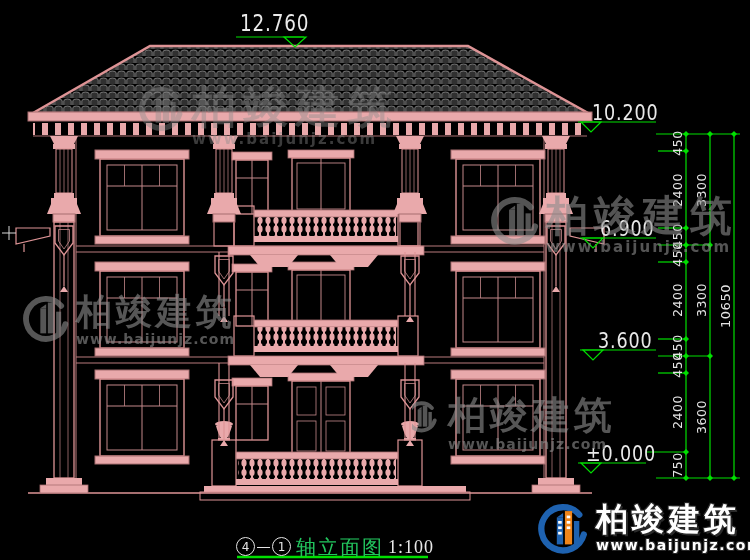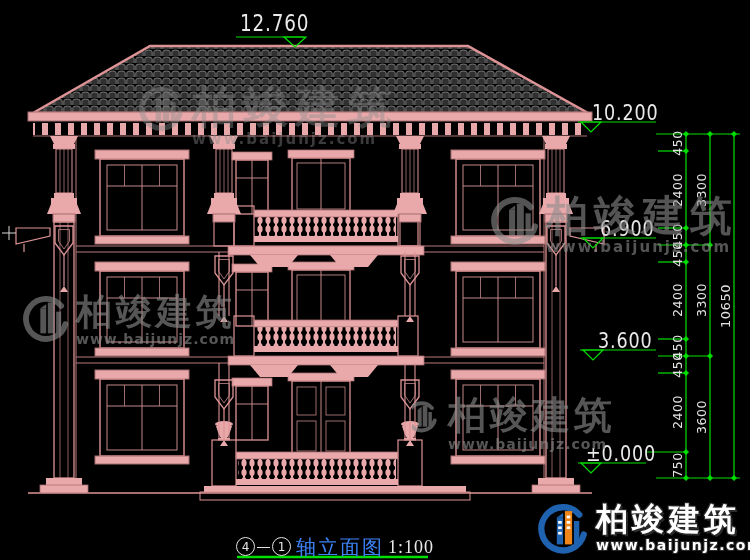--- a/index.html
+++ b/index.html
@@ -9,21 +9,21 @@
   
   .cadnum{position:absolute;color:#EAEAEA;font-family:"DejaVu Sans",sans-serif;
           transform:scaleX(0.8);transform-origin:left top;letter-spacing:1px;white-space:nowrap;}
   .dim-rot{position:absolute;transform:translate(-50%,-50%) rotate(-90deg);
            font-size:12.5px;color:#E4E4E4;letter-spacing:0.5px;white-space:nowrap;
            font-family:"DejaVu Sans",sans-serif;}
   
   .bubble{position:absolute;width:19px;height:19px;border:1.6px solid #E4E4E4;border-radius:50%;
           color:#E4E4E4;font-size:12px;line-height:19px;text-align:center;box-sizing:border-box;}
   .axis-sep{position:absolute;width:13px;border-top:1.6px solid #E4E4E4;}
-  .title-label{position:absolute;color:#3b82f6;font-size:20px;letter-spacing:2px;white-space:nowrap;}
+  .title-label{position:absolute;color:#22c55e;font-size:20px;letter-spacing:2px;white-space:nowrap;}
   .title-scale{position:absolute;color:#E8E8E8;font-size:18px;letter-spacing:1px;}
   
   .wm{position:absolute;display:flex;align-items:flex-start;color:#8C8C8C;}
   .wm-logo{flex:none;color:#8C8C8C;}
   .wm-name{font-weight:bold;line-height:1.05;white-space:nowrap;}
   .wm-url{font-weight:bold;white-space:nowrap;}
   .wm1{opacity:.42;} .wm2{opacity:.62;} .wm3{opacity:.60;} .wm4{opacity:.62;}
   
   .brand{position:absolute;display:flex;align-items:flex-start;}
   .brand-name{font-weight:bold;font-size:32px;letter-spacing:4px;color:#fff;line-height:1.05;

